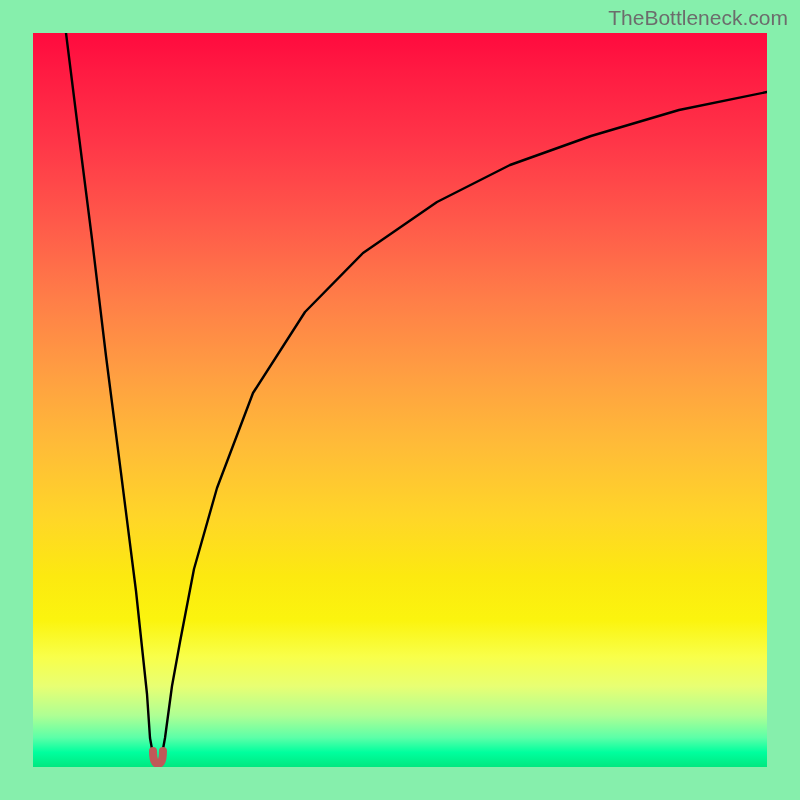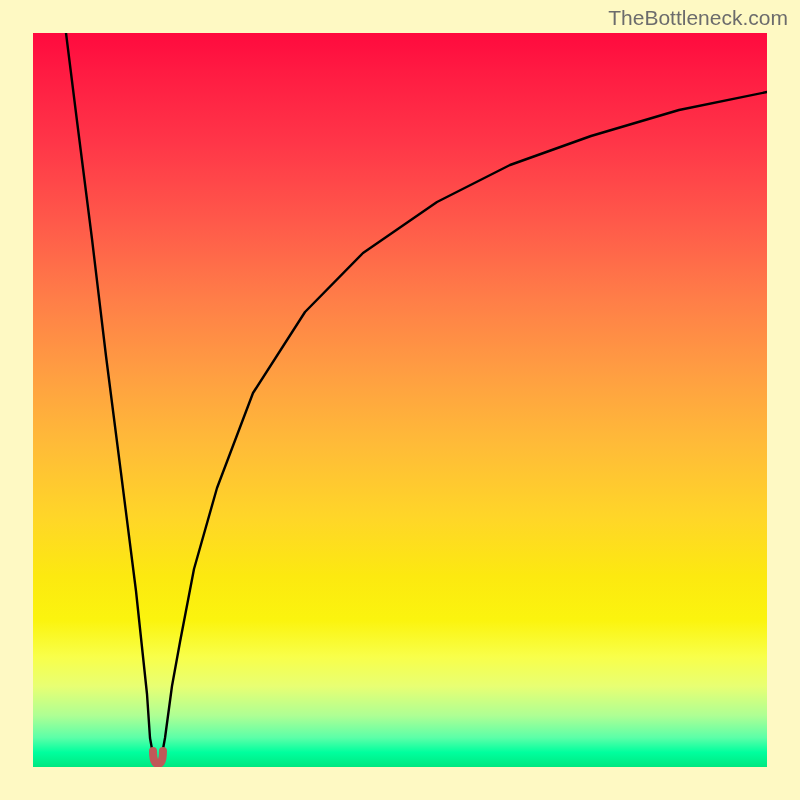--- a/index.html
+++ b/index.html
@@ -10,21 +10,21 @@
     background: #000;
     position: relative;
     font-family: Arial, Helvetica, sans-serif;
   }
   .frame {
     position: absolute;
     top: 0;
     left: 0;
     width: 800px;
     height: 800px;
-    background: #fef9c3;
+    background: #86efac;
   }
   .plot-area {
     position: absolute;
     top: 33px;
     left: 33px;
     width: 734px;
     height: 734px;
     overflow: hidden;
   }
   .gradient {

